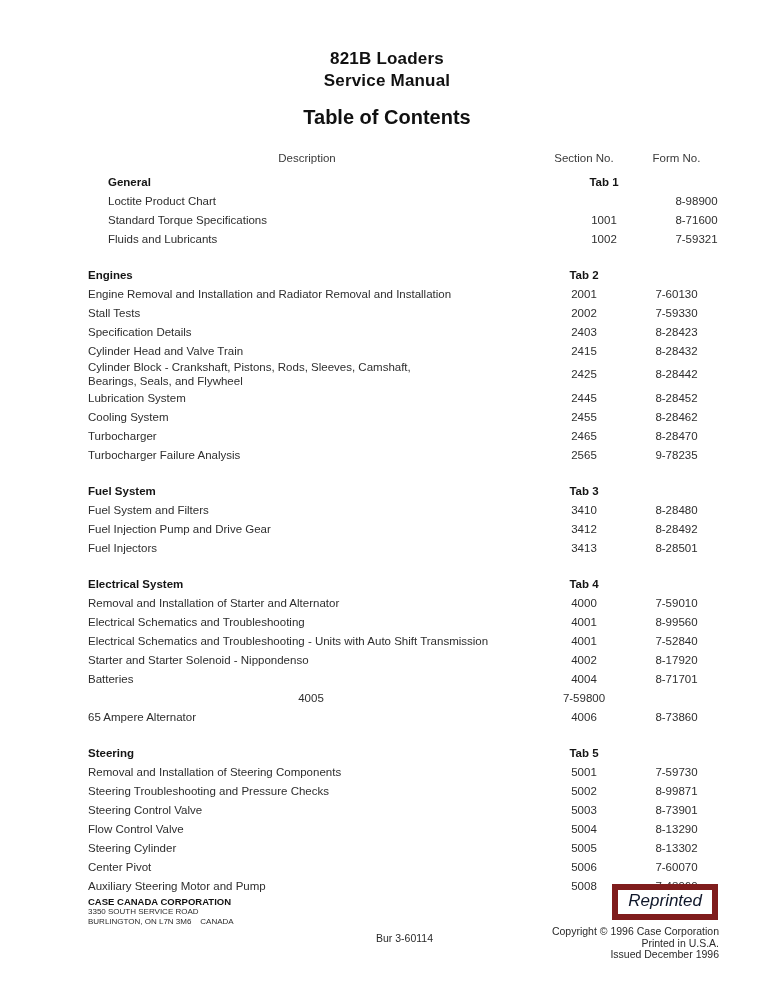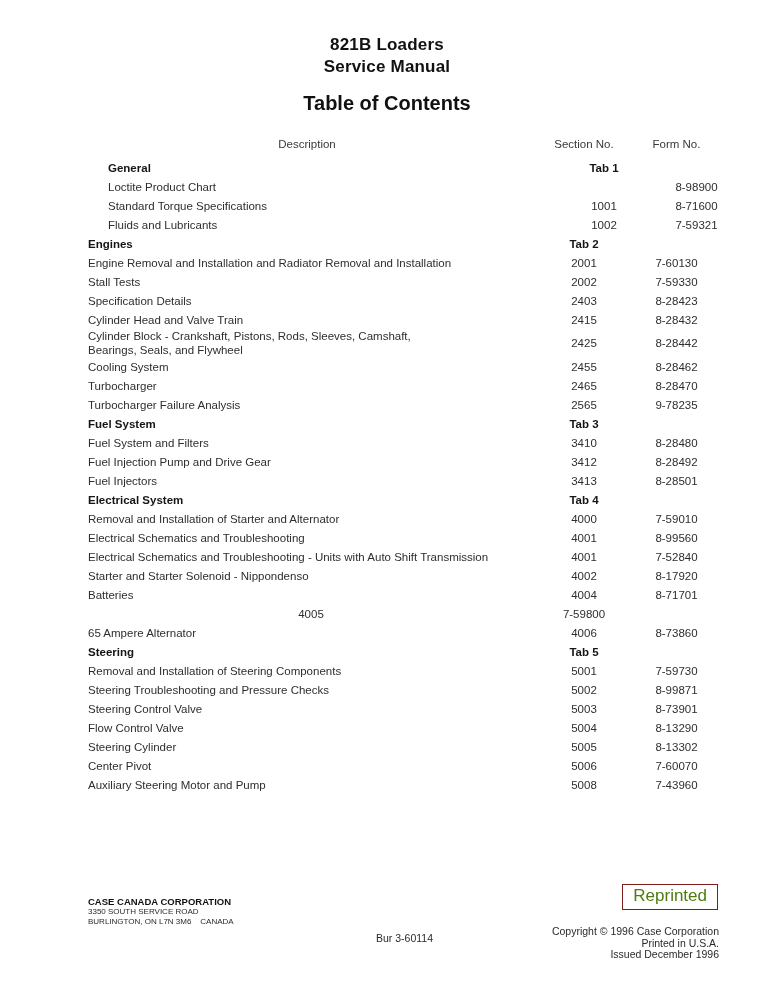--- a/index.html
+++ b/index.html
@@ -6,21 +6,21 @@
   .page {
     position: relative;
     width: 774px;
     height: 1000px;
     margin: 0 auto;
     background: #ffffff;
     font-family: "Liberation Sans", sans-serif;
     color: #2e2e2e;
     overflow: hidden;
     box-sizing: border-box;
-    padding-top: 34px;
+    padding-top: 48px;
   }
   .doc-title {
     text-align: center;
     font-weight: bold;
     font-size: 17px;
     line-height: 22px;
     color: #111;
     letter-spacing: 0.2px;
   }
   .doc-subtitle {
@@ -57,21 +57,21 @@
     padding-right: 8px;
   }
   .cell.sec {
     text-align: center;
     font-size: 11.5px;
   }
   .cell.form {
     text-align: center;
     font-size: 11.5px;
   }
-  .toc-section { }
+  .toc-section { margin-top: 17px; }
   .toc-section:first-child { margin-top: 6px; margin-left: 20px; }
   .head-row .desc,
   .head-row .sec {
     font-weight: bold;
     color: #151515;
     font-size: 11.5px;
   }
   
   .footer-left {
     position: absolute;
@@ -93,25 +93,26 @@
     position: absolute;
     left: 376px;
     top: 932px;
     font-size: 10.5px;
     color: #2a2a2a;
   }
   .reprinted-box {
     position: absolute;
     right: 56px;
     top: 884px;
-    border: 1px solid #7f1d1d;
+    border: 6px solid #7f1d1d;
     padding: 1px 10px 3px 10px;
     font-size: 17px;
-    color: #4d7c0f;
+    color: #0f172a;
     background: #fff;
+    font-style: italic;
   }
   .copyright {
     position: absolute;
     right: 55px;
     top: 926px;
     text-align: right;
     font-size: 10.5px;
     line-height: 11.5px;
     color: #2a2a2a;
   }
@@ -184,20 +185,25 @@
             <div class="cell sec">2415</div>
             <div class="cell form">8-28432</div>
           </div>
           <div class="row item-row">
             <div class="cell desc">Cylinder Block - Crankshaft, Pistons, Rods, Sleeves, Camshaft,
 Bearings, Seals, and Flywheel</div>
             <div class="cell sec">2425</div>
             <div class="cell form">8-28442</div>
           </div>
           <div class="row item-row">
+            <div class="cell desc">Lubrication System</div>
+            <div class="cell sec">2445</div>
+            <div class="cell form">8-28452</div>
+          </div>
+          <div class="row item-row">
             <div class="cell desc">Cooling System</div>
             <div class="cell sec">2455</div>
             <div class="cell form">8-28462</div>
           </div>
           <div class="row item-row">
             <div class="cell desc">Turbocharger</div>
             <div class="cell sec">2465</div>
             <div class="cell form">8-28470</div>
           </div>
           <div class="row item-row">

